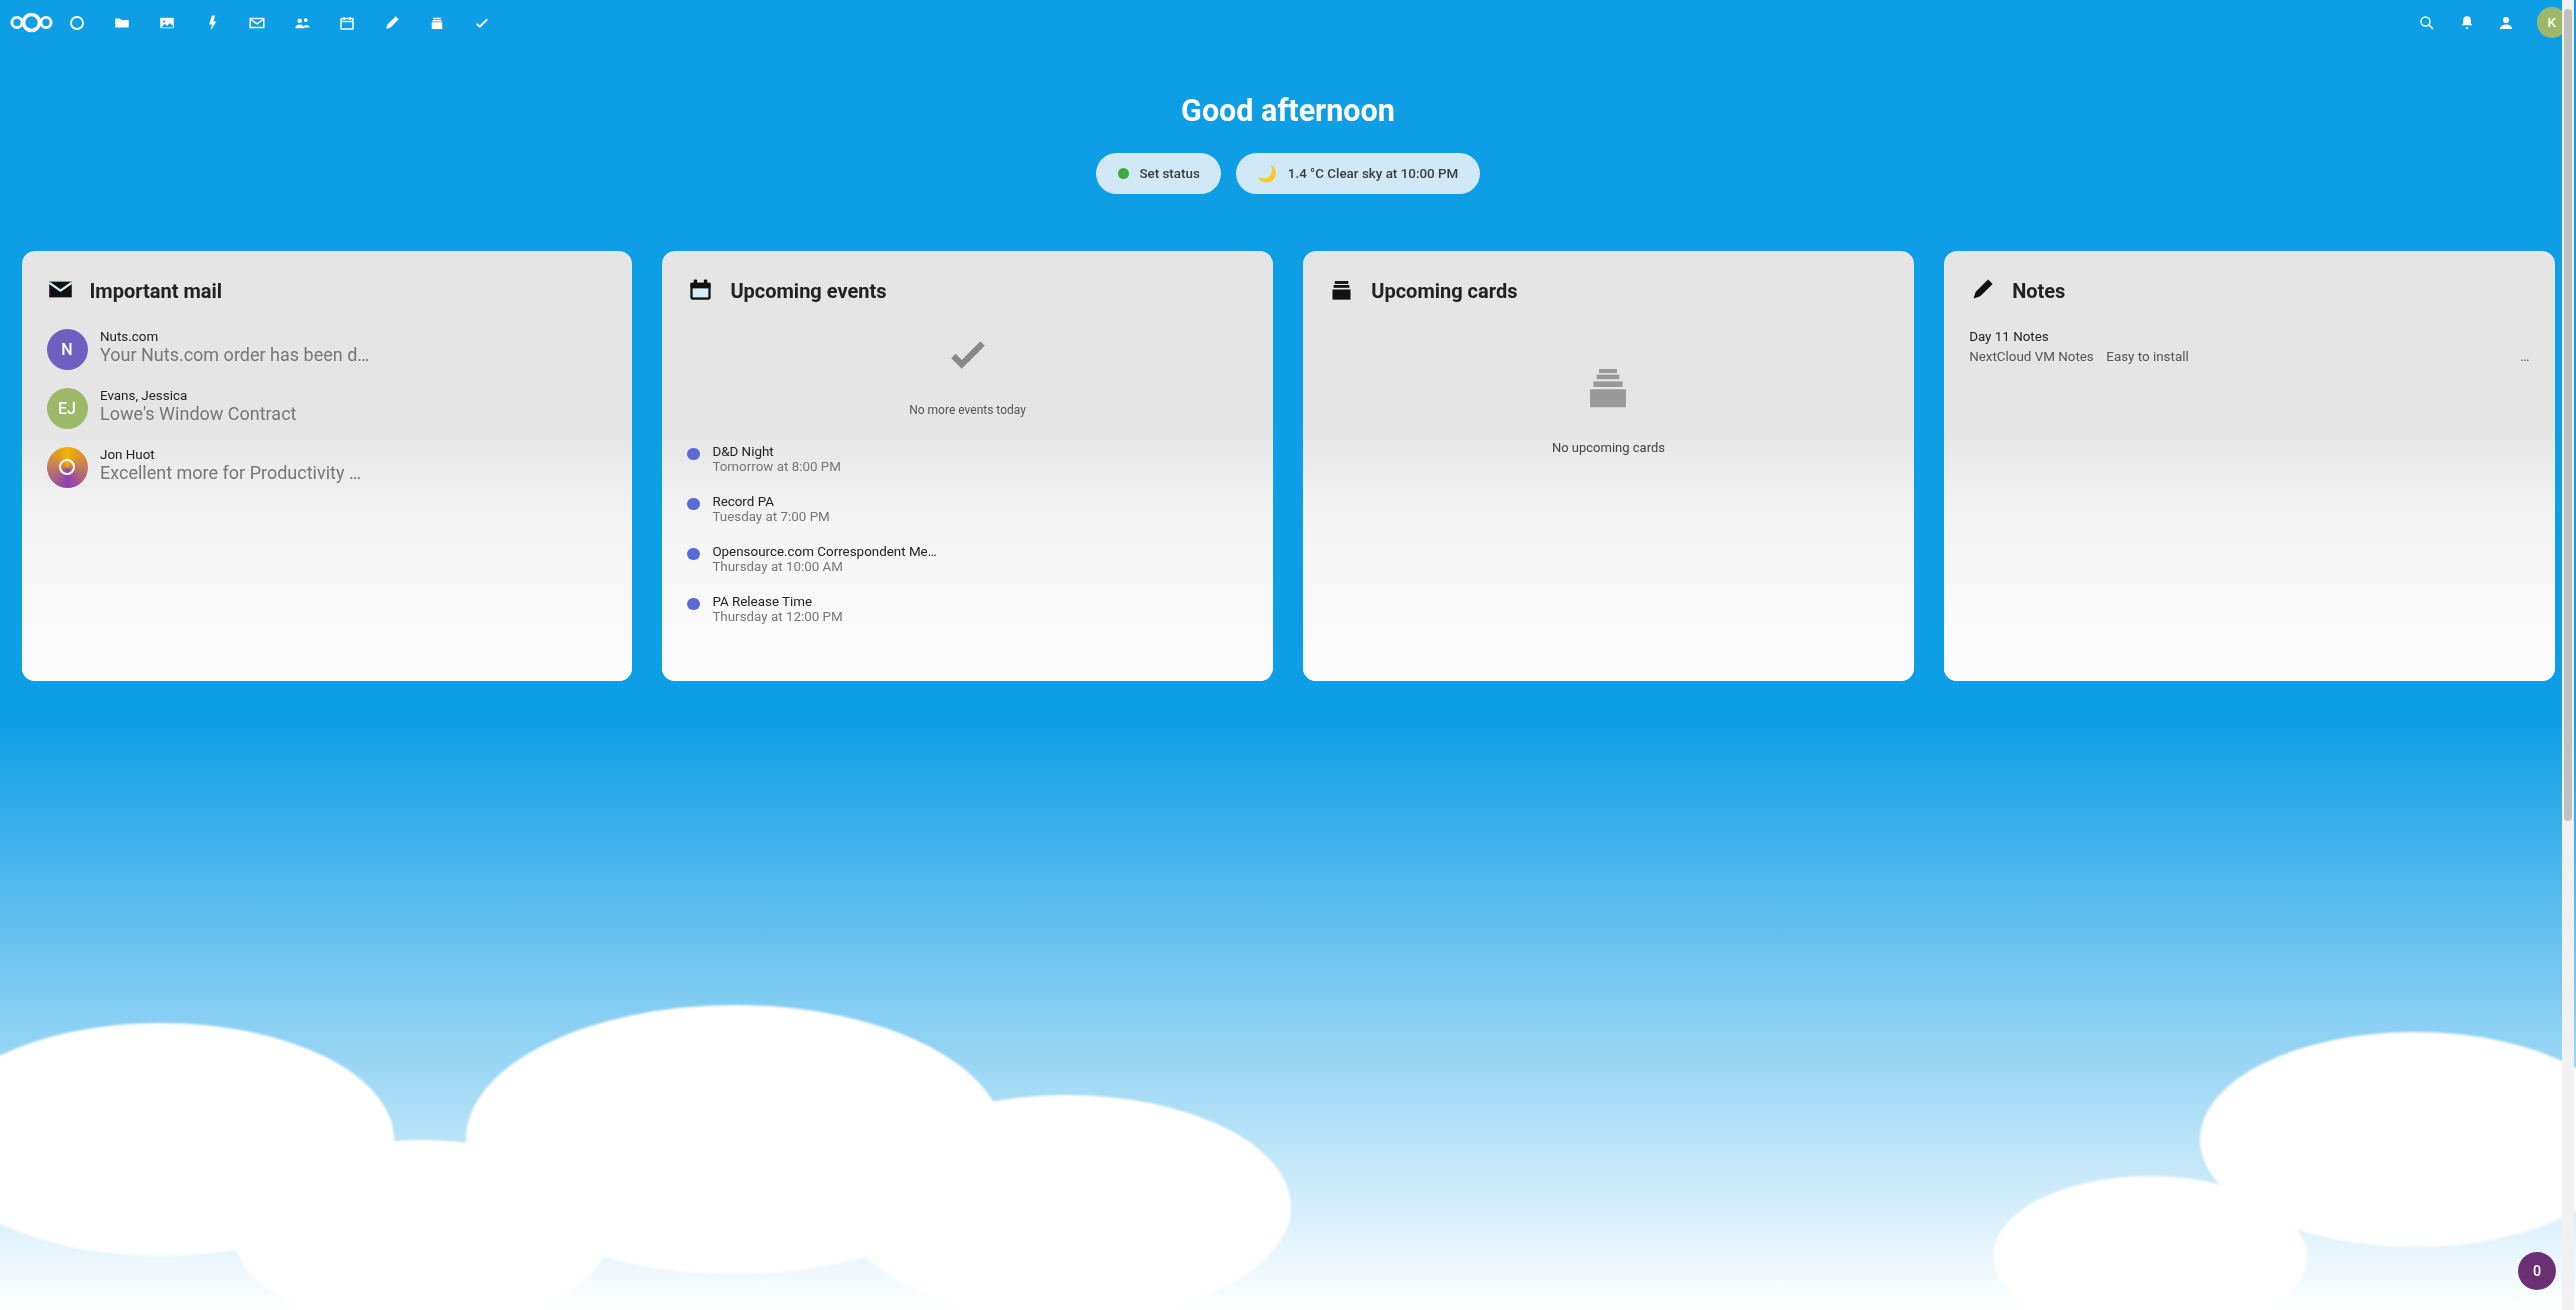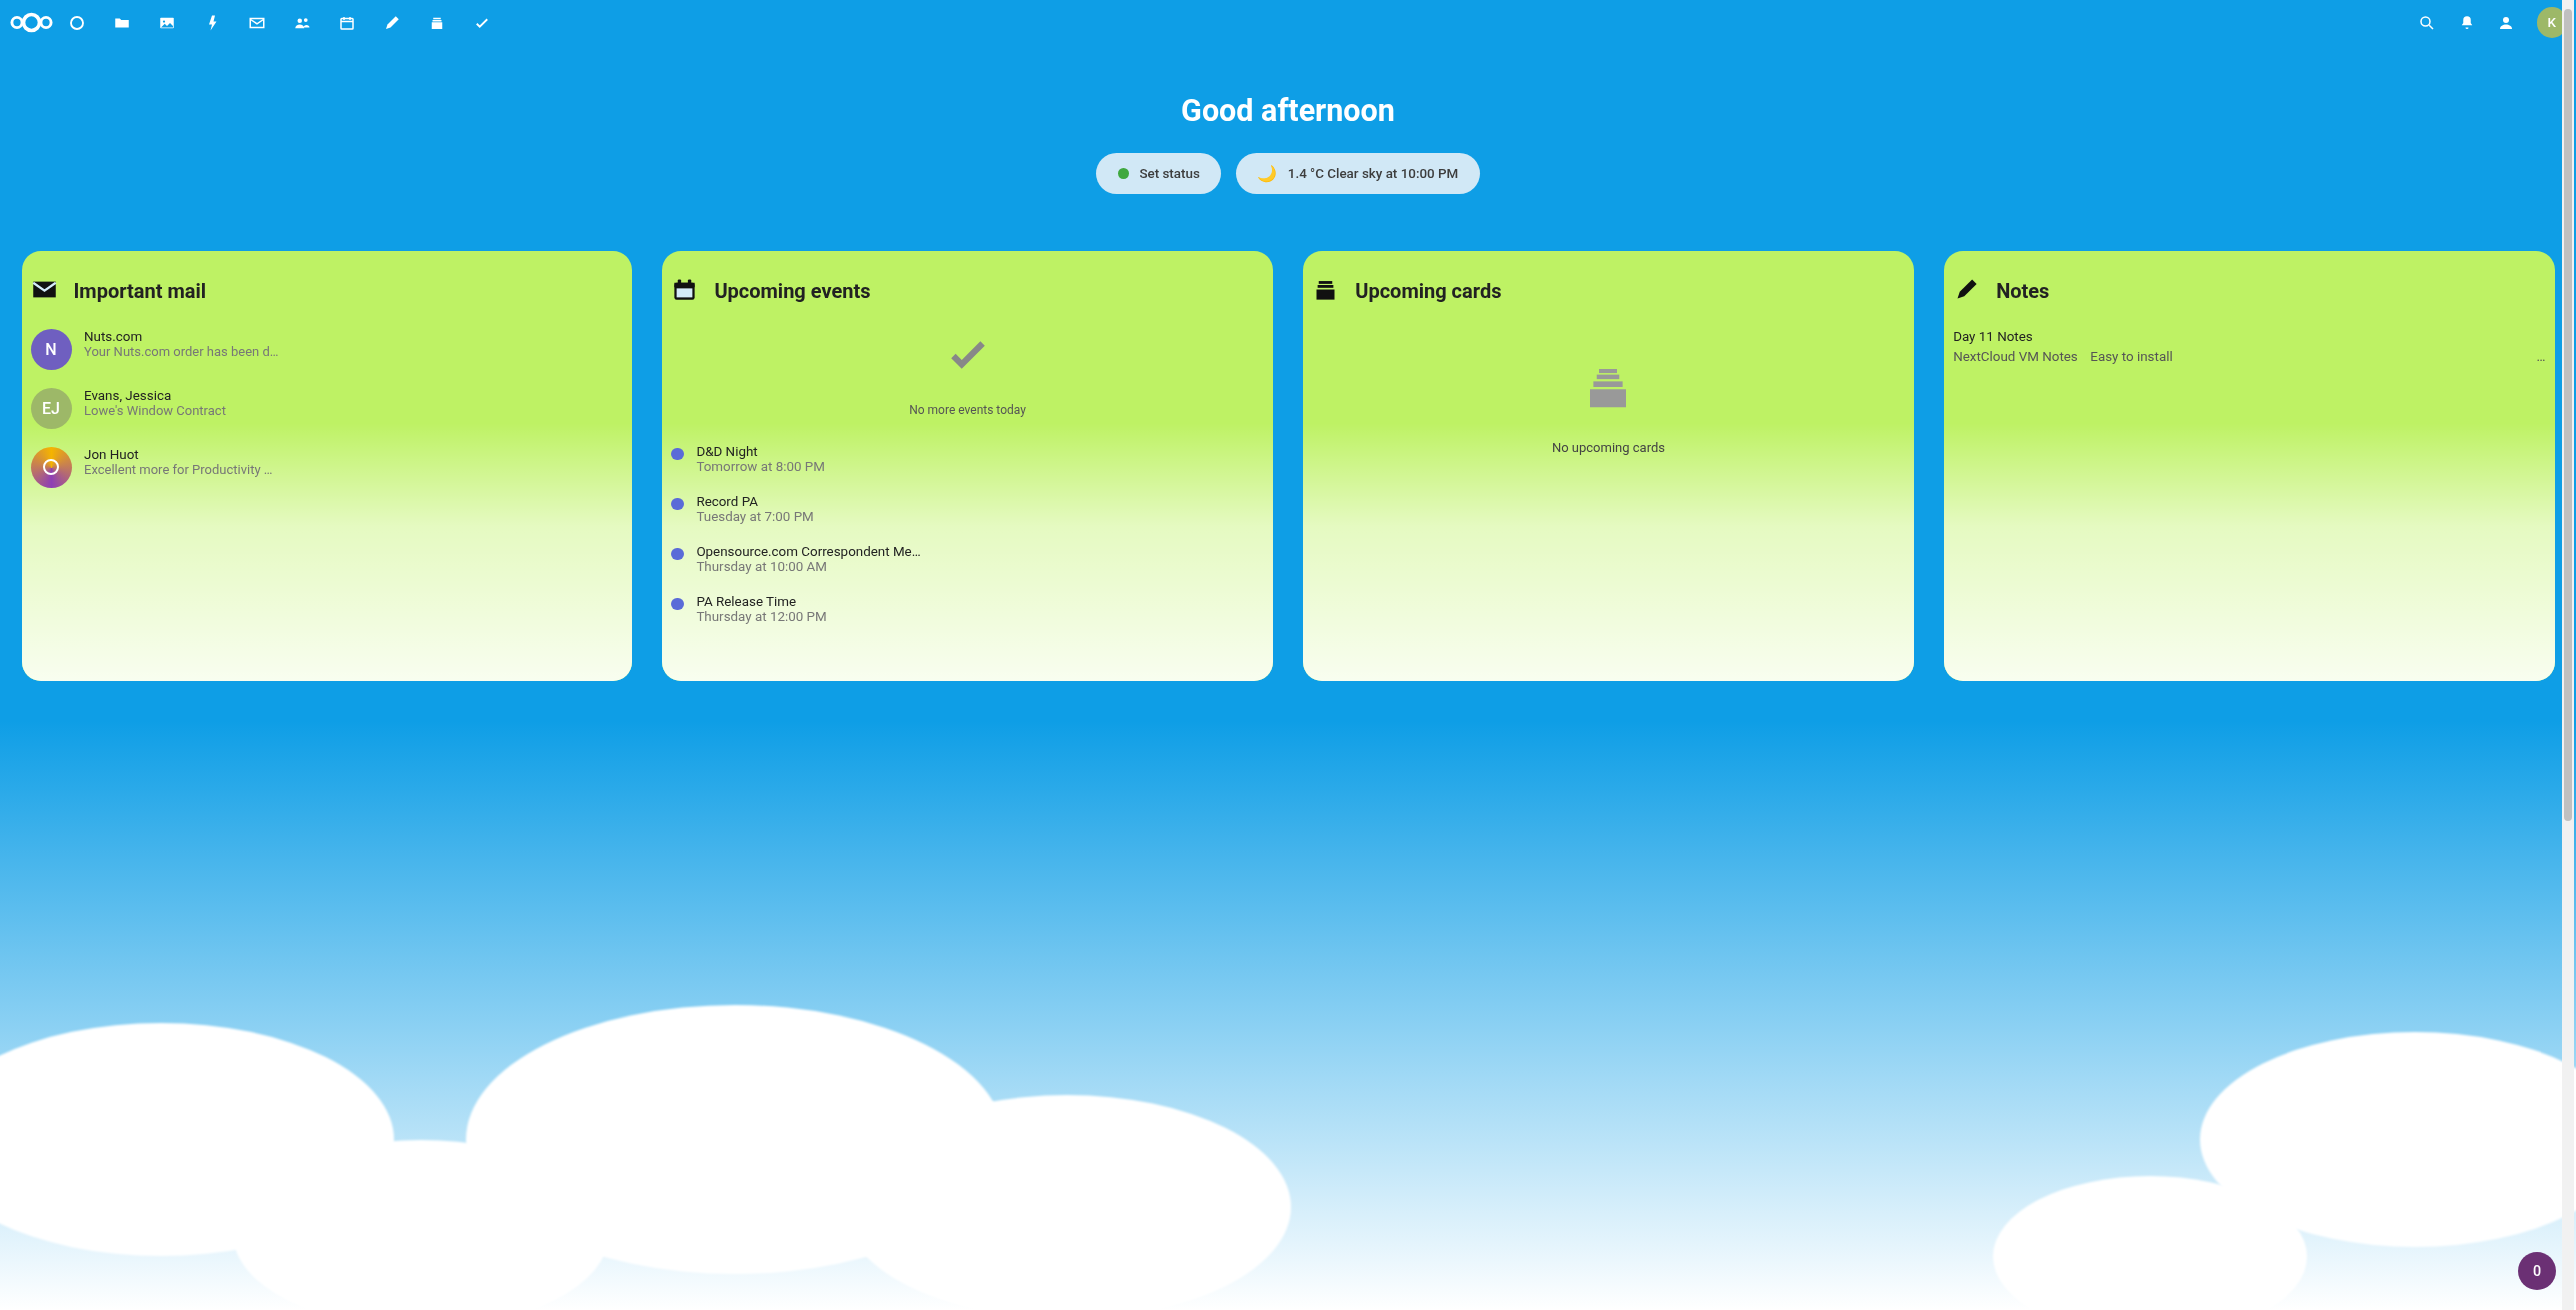--- a/index.html
+++ b/index.html
@@ -83,45 +83,45 @@
   
   .widgets {
     display: flex;
     gap: 30.5px;
     padding: 0 21.5px;
     margin-top: 57px;
     position: relative;
     z-index: 5;
   }
   .widget {
-    background: #bef264;
-    border-radius: 19px;
+    background: #e5e5e5;
+    border-radius: 13px;
     flex: 1;
     min-height: 430px;
-    padding: 25px 9px;
+    padding: 25px 25px;
     color: #222;
     position: relative;
     overflow: hidden;
   }
   .widget-bg {
     position:absolute; left:0; right:0; bottom:0; height:60%;
     background: linear-gradient(to bottom, rgba(255,255,255,0) 0%, rgba(255,255,255,0.6) 40%, rgba(255,255,255,0.9) 100%);
     pointer-events:none;
   }
   .widget-header { display: flex; align-items: center; gap: 16px; margin-bottom: 23px; position:relative; z-index:1;}
   .widget-header svg { width: 27px; height: 27px; fill: #111; }
   .widget-header h2 { font-size: 20px; font-weight: 700; }
   .widget-body { position:relative; z-index:1; }
 
   
   .mail-item { display: flex; gap: 12.5px; margin-bottom: 18px; cursor:pointer;}
   .mail-avatar { width: 41px; height: 41px; border-radius: 50%; display:flex; align-items:center; justify-content:center; color:#fff; font-size:16px; font-weight:500; flex-shrink:0;}
   .mail-text { overflow:hidden; }
   .mail-sender { font-size: 13.4px; color:#222; white-space:nowrap; overflow:hidden; text-overflow:ellipsis;}
-  .mail-subject { font-size: 13px; color:#777; white-space:nowrap; overflow:hidden; text-overflow:ellipsis;}
+  .mail-subject { font-size: 18px; color:#777; white-space:nowrap; overflow:hidden; text-overflow:ellipsis;}
 
   
   .events-empty { text-align:center; margin: 9px 0 27px 0; }
   .events-empty svg { width:50px; height:50px; fill:#888; }
   .events-empty-text { color:#555; margin-top:21.5px; font-size:12px;}
   .event-item { display:flex; gap:12.5px; margin-bottom:20px; cursor:pointer;}
   .event-dot { width:12.5px; height:12.5px; border-radius:50%; background:#5a6bd8; margin-top:3.6px; flex-shrink:0;}
   .event-text { overflow:hidden; }
   .event-title { font-size:13.4px; color:#222; white-space:nowrap; overflow:hidden; text-overflow:ellipsis;}
   .event-time { font-size:13.4px; color:#777; }

